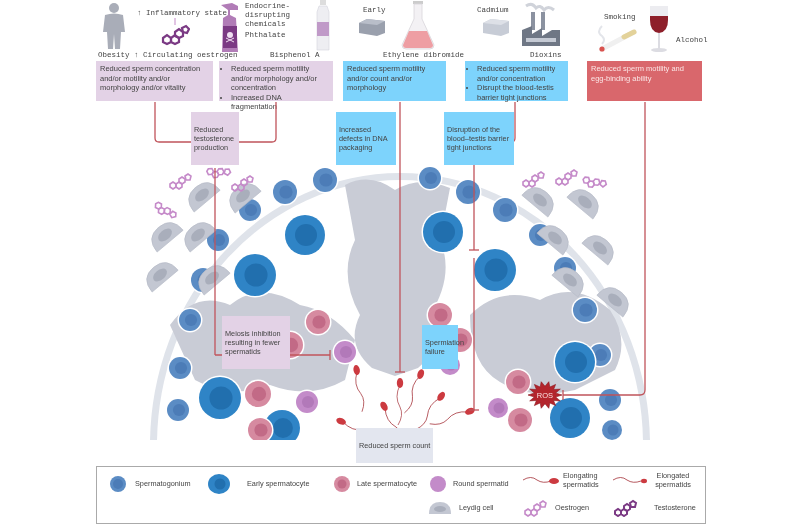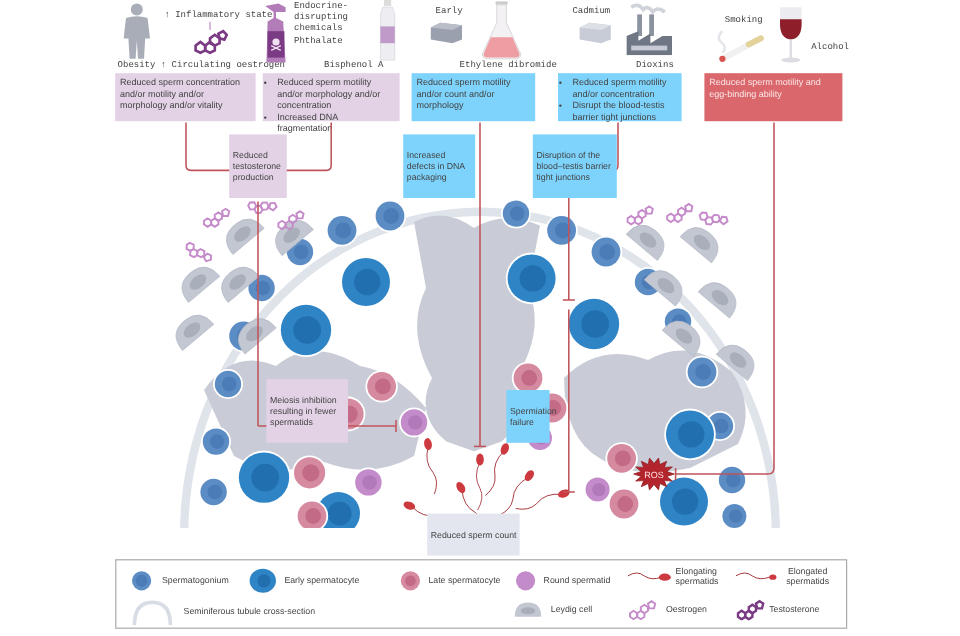--- a/index.html
+++ b/index.html
@@ -485,21 +485,21 @@
         <circle cx="9" cy="9" r="8" fill="#5b8cc4"></circle>
         <circle cx="9" cy="9" r="5" fill="#4c7cb7"></circle>
       </svg>
     <span style="margin-left:8px">Spermatogonium</span>
   </div>
   <div class="leg-item" style="left:110px;top:6px">
     <svg width="24" height="22">
         <ellipse cx="12" cy="11" rx="11" ry="10" fill="#2f84c6"></ellipse>
         <circle cx="13" cy="11" r="5.5" fill="#216fae"></circle>
       </svg>
-    <span style="margin-left:6px">Early spermatocyte</span>
+    <span style="margin-left:16px">Early spermatocyte</span>
   </div>
   <div class="leg-item" style="left:236px;top:8px">
     <svg width="18" height="18">
         <circle cx="9" cy="9" r="8" fill="#d68aa0"></circle>
         <circle cx="9" cy="9" r="4.5" fill="#c26a86"></circle>
       </svg>
     <span style="margin-left:6px">Late spermatocyte</span>
   </div>
   <div class="leg-item" style="left:332px;top:8px">
     <svg width="18" height="18">
@@ -513,26 +513,20 @@
         <ellipse cx="31" cy="8" rx="5" ry="3" fill="#cc3a40"></ellipse>
       </svg>
     <span style="margin-left:2px;white-space:normal;width:40px;text-align:left">Elongating spermatids</span>
   </div>
   <div class="leg-item" style="left:516px;top:5px">
     <svg width="36" height="16">
         <path d="M0 7 Q8 2 14 7 Q20 11 28 8" fill="none" stroke="#a32f36" stroke-width="0.8"></path>
         <ellipse cx="31" cy="8" rx="3" ry="2.2" fill="#cc3a40"></ellipse>
       </svg>
     <span style="margin-left:4px;white-space:normal;width:40px;text-align:center">Elongated spermatids</span>
-  </div>
-  <div class="leg-item" style="left:12px;top:32px">
-    <svg width="36" height="22">
-        <path d="M3 22 Q3 3 18 3 Q33 3 33 22" fill="none" stroke="#d8dce4" stroke-width="3"></path>
-      </svg>
-    <span style="margin-left:8px">Seminiferous tubule cross-section</span>
   </div>
   <div class="leg-item" style="left:330px;top:32px">
     <svg width="26" height="18">
         <path d="M2 15 Q2 3 13 3 Q24 3 24 15 Z" fill="#c3c7d2"></path>
         <ellipse cx="13" cy="10" rx="6" ry="3" fill="#a9aebb"></ellipse>
       </svg>
     <span style="margin-left:6px">Leydig cell</span>
   </div>
   <div class="leg-item" style="left:426px;top:32px">
     <svg width="26" height="18">
@@ -547,15 +541,15 @@
   </div>
   <div class="leg-item" style="left:516px;top:32px">
     <svg width="26" height="18">
         <g fill="none" stroke="#7b3a84" stroke-width="2">
           <polygon points="2,12 5,10 8,12 8,15 5,17 2,15"></polygon>
           <polygon points="8,12 11,10 14,12 14,15 11,17 8,15"></polygon>
           <polygon points="11,7 14,5 17,7 17,10 14,12 11,10"></polygon>
           <polygon points="17,4 20,2 23,4 22,8 18,8"></polygon>
         </g>
       </svg>
-    <span style="margin-left:2px">Testosterone</span>
+    <span style="margin-left:15px">Testosterone</span>
   </div>
 </div>
 
 </body></html>

